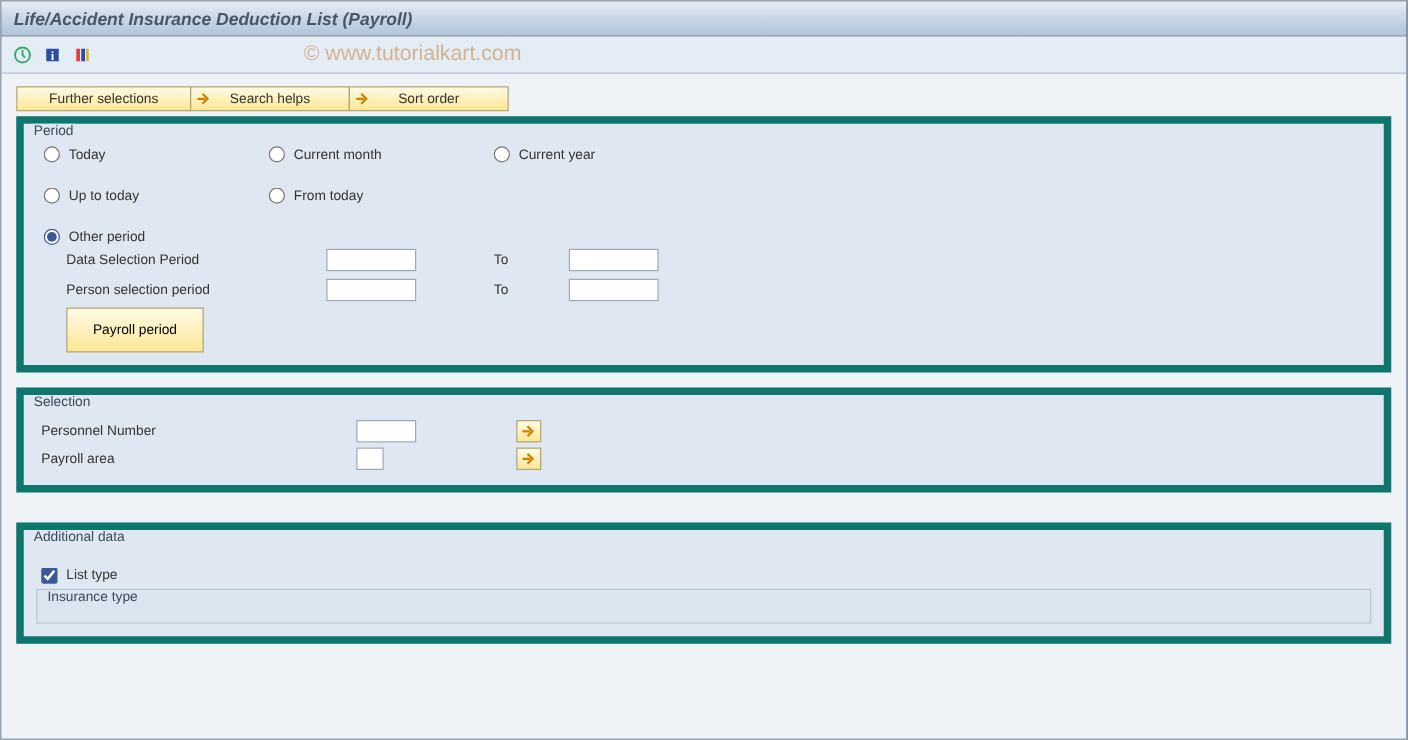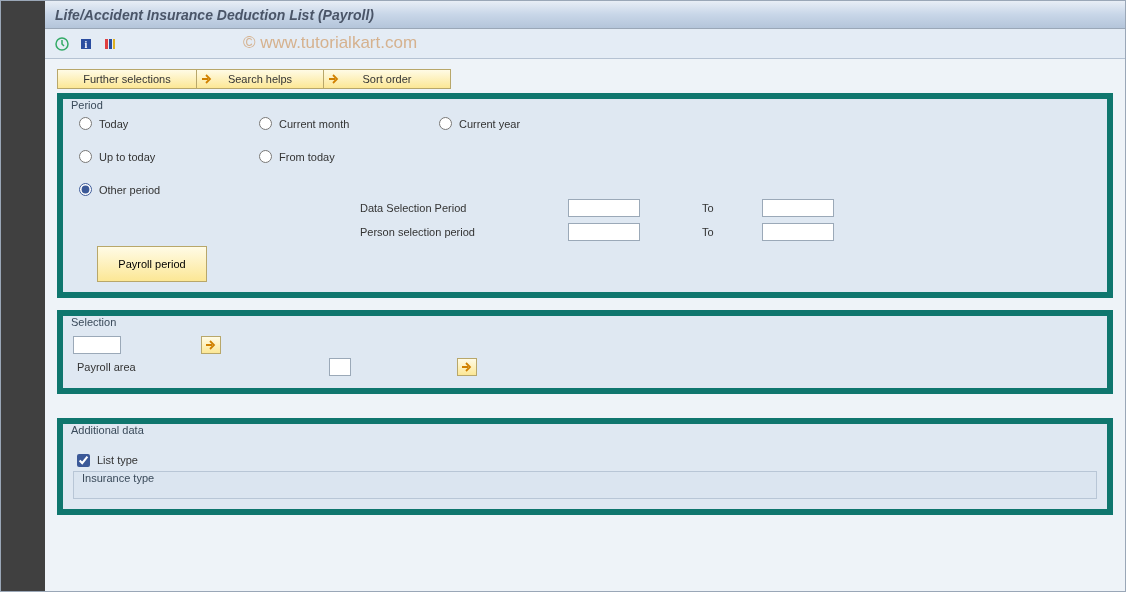--- a/index.html
+++ b/index.html
@@ -7,23 +7,22 @@
     margin: 0;
     font-family: Arial, sans-serif;
     font-size: 11px;
     background: #f2f2f2;
     color: #333;
   }
   .window {
     width: 1126px;
     height: 592px;
     border: 1px solid #9aa7b7;
-    background: #404040;
+    background: #0f172a;
     position: relative;
-    padding-left: 44px;
   }
   .titlebar {
     height: 28px;
     background: linear-gradient(to bottom, #e8eef6 0%, #c8d6e8 50%, #b4c5da 100%);
     border-bottom: 1px solid #9aa7b7;
     padding: 0 10px;
     display: flex;
     align-items: center;
   }
   .titlebar span {
@@ -116,21 +115,20 @@
   .radio-item {
     display: flex;
     align-items: center;
     gap: 4px;
   }
   .field-row {
     display: flex;
     align-items: center;
     height: 24px;
     margin-left: 24px;
-    justify-content: center;
   }
   .field-row .lbl { width: 208px; }
   .field-row .lbl-to { width: 60px; text-align: left; padding-left: 0px; margin-left: 62px;}
   input[type="text"].sap-input {
     height: 18px;
     border: 1px solid #9ba9b8;
     background: #fff;
     padding: 0 2px;
     font-size: 11px;
   }
@@ -289,20 +287,21 @@
         <input type="text" class="sap-input inp-md" value="" style="">
       </div>
       <button class="payroll-btn">
         <span>Payroll period</span>
       </button>
     </div>
 
     <div class="groupbox">
       <div class="gb-title">Selection</div>
       <div class="sel-row">
+        <span class="lbl">Personnel Number</span>
         <input type="text" class="sap-input inp-sm" value="" style="">
         <div class="multi-btn">
           <svg width="12" height="10" viewBox="0 0 12 10">
               <path d="M1 5h6M5 1l4 4-4 4" stroke="#d08000" stroke-width="1.8" fill="none"></path>
             </svg>
         </div>
       </div>
       <div class="sel-row">
         <span class="lbl">Payroll area</span>
         <input type="text" class="sap-input inp-xs" value="" style="">

